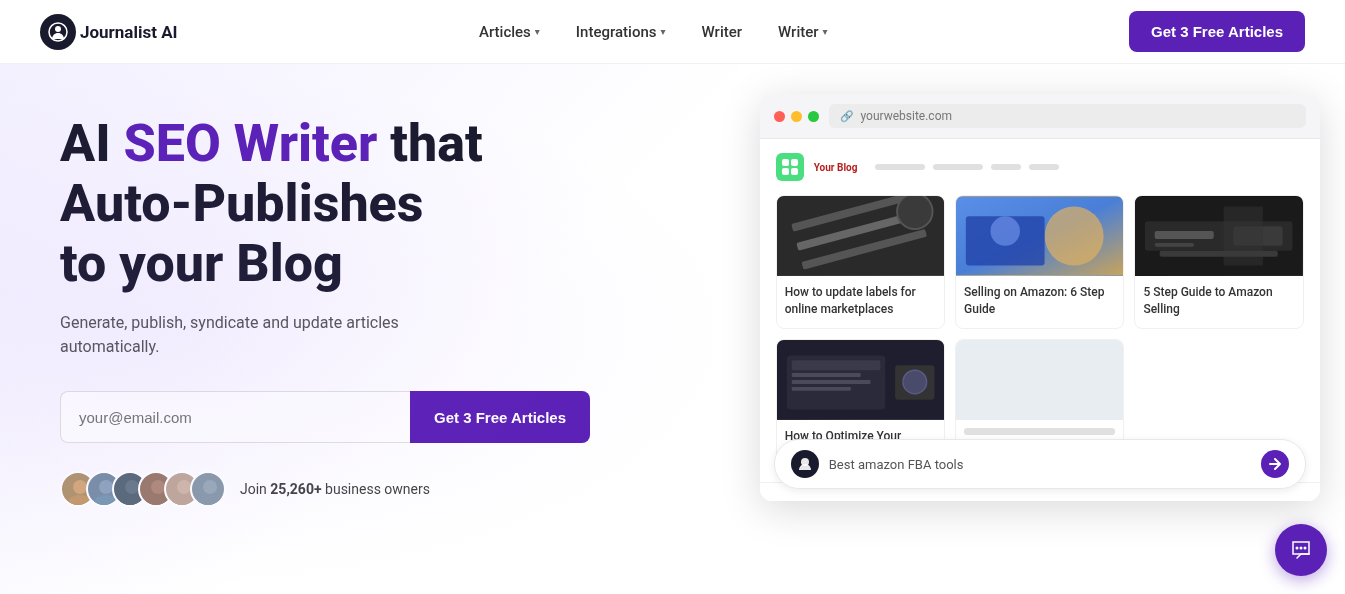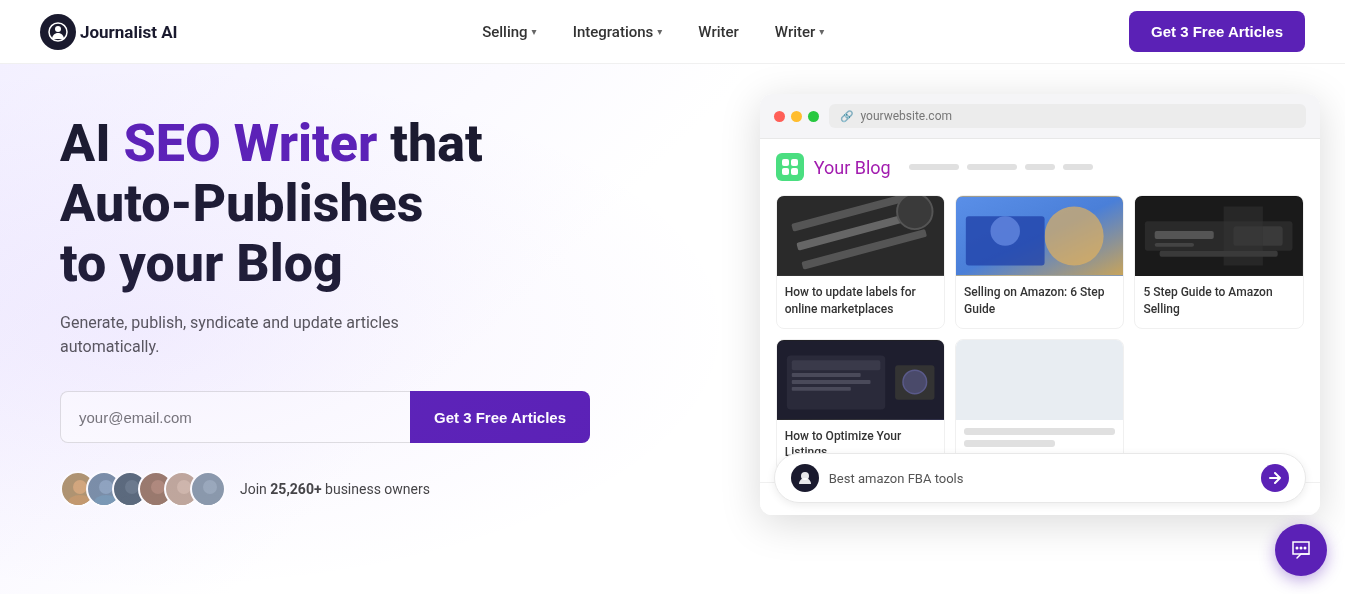--- a/index.html
+++ b/index.html
@@ -254,23 +254,23 @@
       width: 16px;
       height: 16px;
       display: grid;
       grid-template-columns: 1fr 1fr;
       gap: 2px;
     }
     .blog-logo-sq {
       border-radius: 2px;
     }
     .blog-title-text {
-      font-size: 18px;
-      font-weight: 400;
-      color: #a21caf;
+      font-size: 10px;
+      font-weight: 700;
+      color: #b91c1c;
     }
     .blog-nav-lines {
       display: flex;
       gap: 8px;
       margin-left: 8px;
     }
     .nav-line {
       height: 6px;
       background: #e0e0e0;
       border-radius: 3px;
@@ -390,21 +390,21 @@
         <circle cx="11" cy="11" r="9" stroke="white" stroke-width="1.5"></circle>
         <circle cx="11" cy="8" r="3" fill="white"></circle>
         <path d="M5 18c0-3.3 2.7-6 6-6s6 2.7 6 6" fill="white"></path>
       </svg>
     </div>
     <span class="logo-text">Journalist AI</span>
   </div>
 
   <nav>
     <div class="nav-item">
-      <span>Selling</span>
+      <span>Articles</span>
       <span class="chevron">▾</span>
     </div>
     <div class="nav-item">
       <span>Integrations</span>
       <span class="chevron">▾</span>
     </div>
     <div class="nav-item">
       <span>Writer</span>
     </div>
     <div class="nav-item">
@@ -574,21 +574,21 @@
           <div class="article-card">
             <div class="article-thumb-placeholder"></div>
             <div class="article-caption-placeholder">
               <div class="placeholder-line"></div>
               <div class="placeholder-line short"></div>
             </div>
           </div>
         </div>
       </div>
 
-      <div style="padding: 8px 12px 24px; background:#fff; border-top: 1px solid #f0f0f0;">
+      <div style="padding: 8px 12px 10px; background:#fff; border-top: 1px solid #f0f0f0;">
         <div class="chat-bar">
           <div class="chat-bot-icon">
             <svg width="16" height="16" viewBox="0 0 16 16" fill="none">
               <circle cx="8" cy="6" r="4" fill="white" opacity="0.9"></circle>
               <path d="M2 14c0-3.3 2.7-6 6-6s6 2.7 6 6" fill="white" opacity="0.9"></path>
             </svg>
           </div>
           <span class="chat-input-text">Best amazon FBA tools</span>
           <div class="chat-send-btn">
             <svg width="14" height="14" viewBox="0 0 14 14" fill="none">

